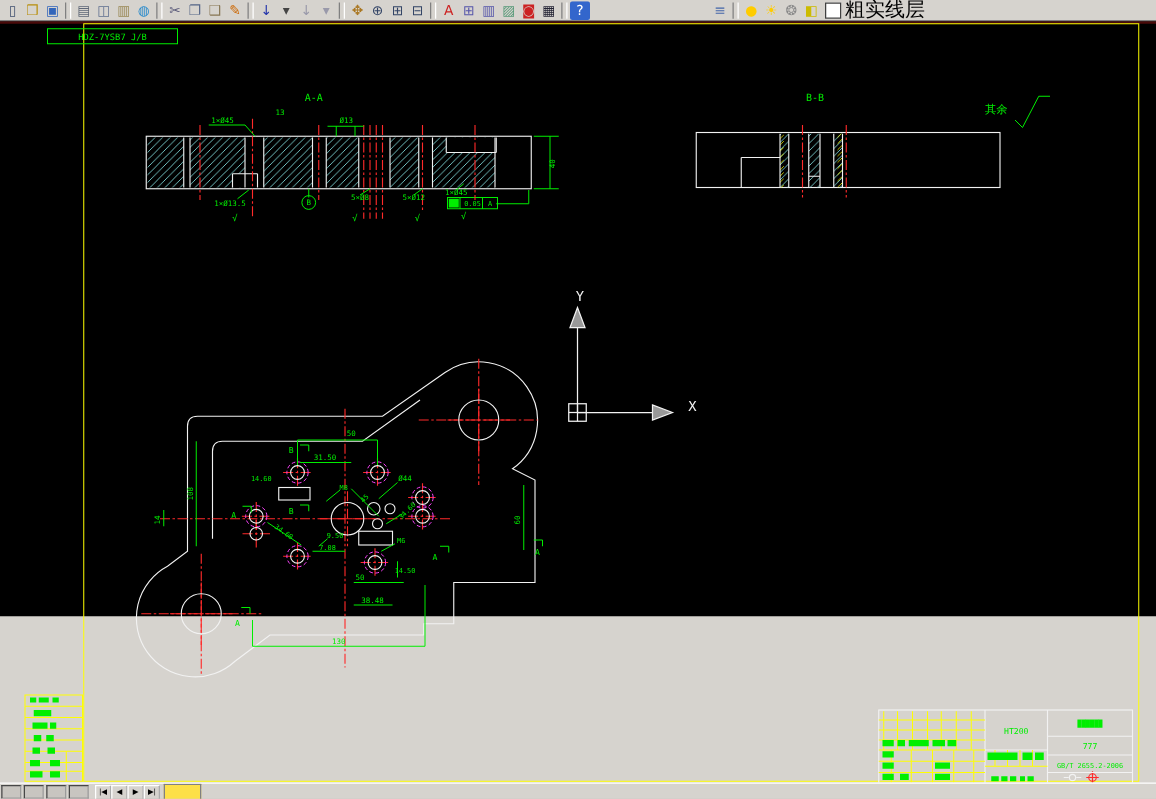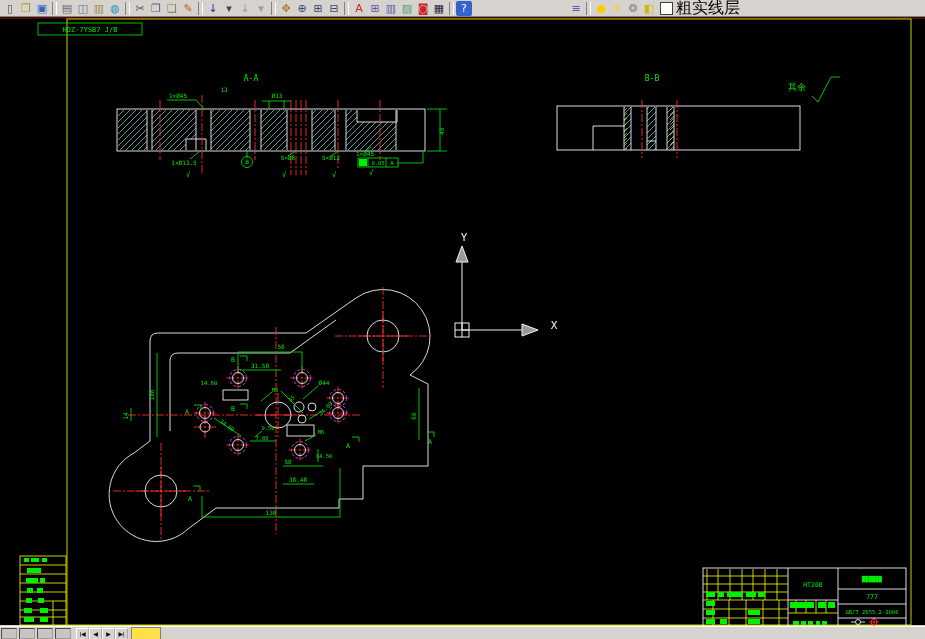--- a/index.html
+++ b/index.html
@@ -10,21 +10,21 @@
     display:flex;align-items:center;padding-left:2px;box-sizing:border-box;}
   .tbtn{width:16px;height:15px;display:inline-flex;align-items:center;justify-content:center;
     font-size:11px;line-height:15px;cursor:pointer;border:1px solid transparent;box-sizing:border-box;
     font-family:"DejaVu Sans",sans-serif;}
   .tsep{width:5px;height:13px;border-left:1px solid #808080;border-right:1px solid #ffffff;
     margin:0 2px;box-sizing:border-box;}
   .tgap{width:96px;height:1px;}
   .tswatch{width:11px;height:11px;background:#ffffff;border:1px solid #404040;margin:0 3px;}
   .tlabel{font-size:16px;color:#000;white-space:nowrap;font-family:"DejaVu Sans",sans-serif;}
   
-  .canvas{position:absolute;top:17px;left:0;width:925px;height:608px;background:#000;}
+  .canvas{position:absolute;top:17px;left:0;width:925px;height:476px;background:#000;}
   svg{display:block;}
   .gl{stroke:#00ee00;stroke-width:0.8;fill:none;}
   .wl{stroke:#f2f2f2;stroke-width:0.9;fill:none;}
   .yl{stroke:#ffff00;stroke-width:0.8;fill:none;}
   .rl{stroke:#ff2a2a;stroke-width:0.9;fill:none;stroke-dasharray:8 2 2 2;}
   .ml{stroke:#ff44ff;stroke-width:0.8;fill:none;stroke-dasharray:3 2;}
   text{font-family:"DejaVu Sans Mono",monospace;}
   text.g{fill:#00ee00;}
   text.w{fill:#f2f2f2;}
   

